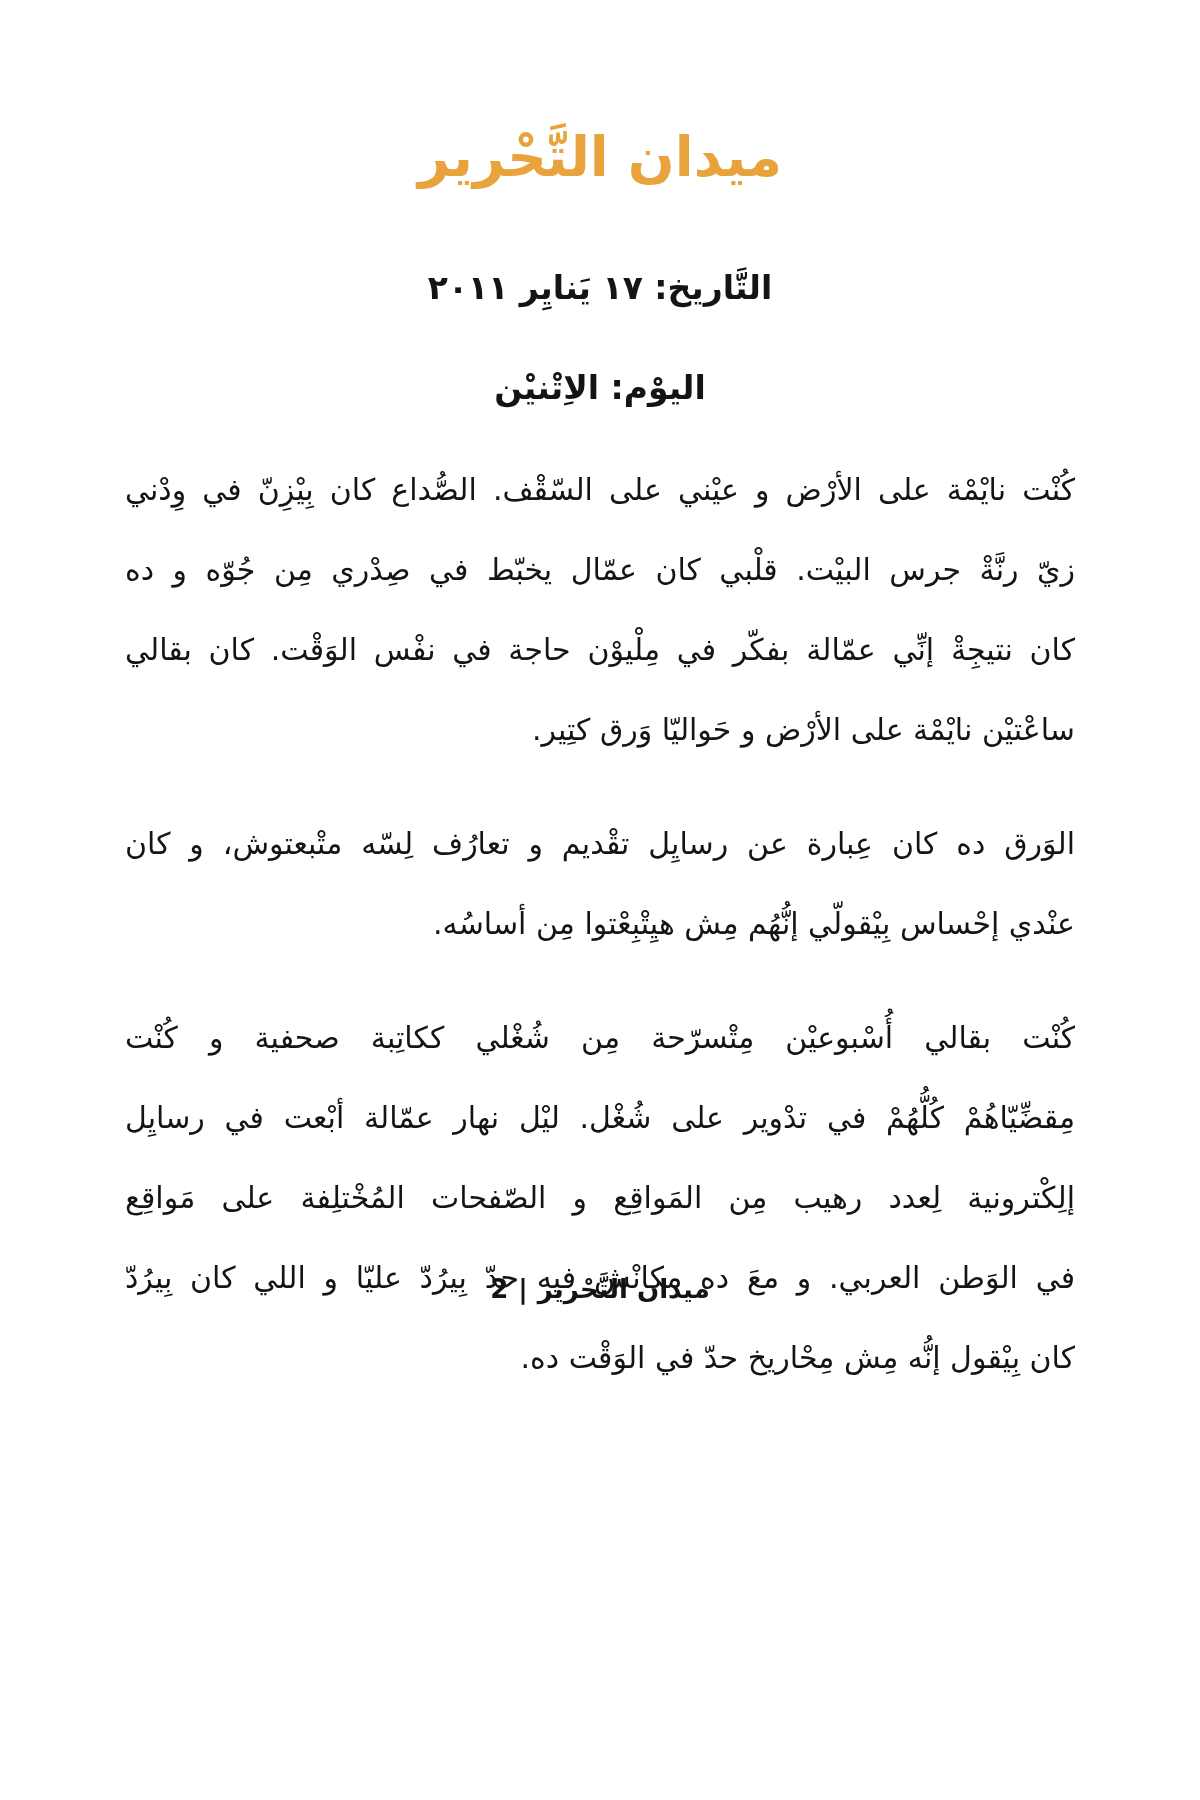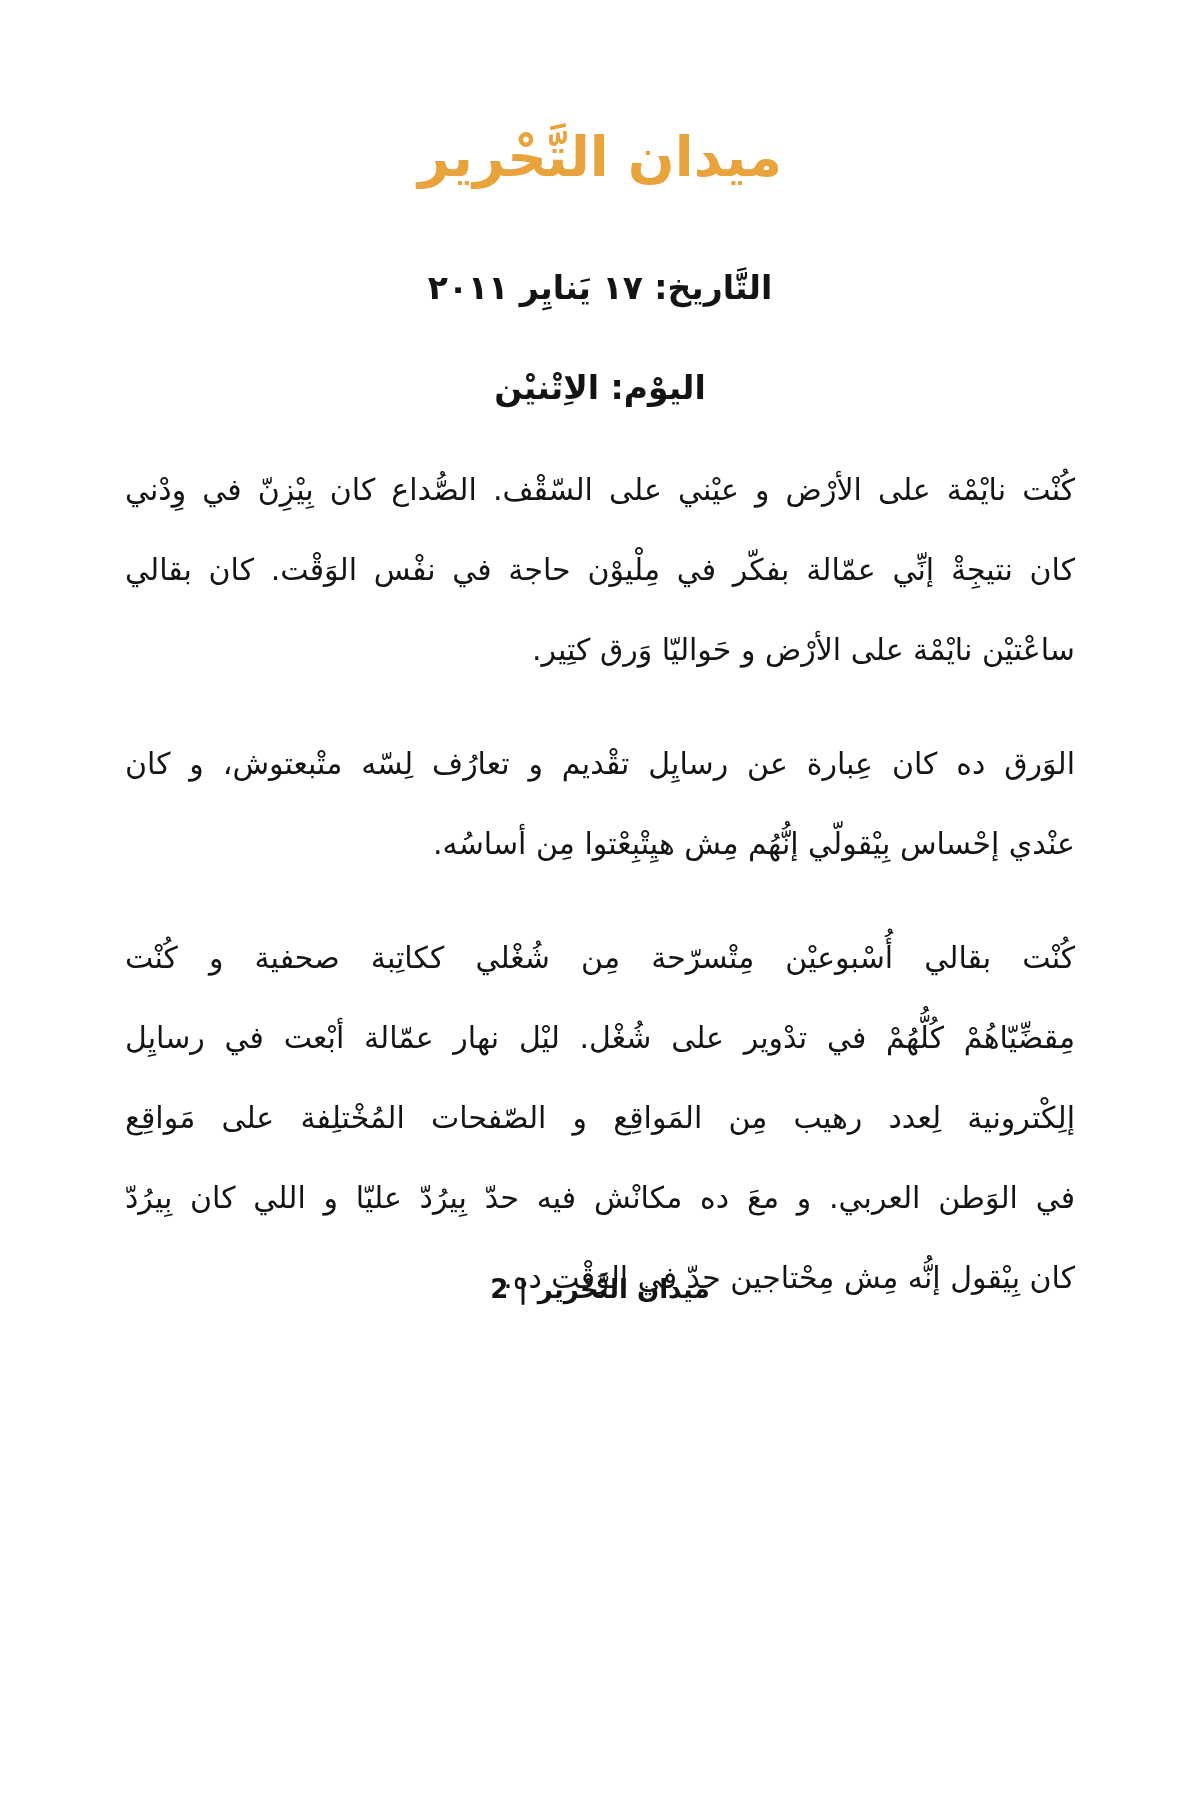--- a/index.html
+++ b/index.html
@@ -66,35 +66,36 @@
 
   <div class="meta">
     <div class="meta-line">التَّاريخ: ١٧ يَنايِر ٢٠١١</div>
     <div class="meta-line">اليوْم: الاِتْنيْن</div>
   </div>
 
   <div class="body">
 
     <div class="para">
       <div class="bline">كُنْت نايْمْة على الأرْض و عيْني على السّقْف. الصُّداع كان بِيْزِنّ في وِدْني</div>
+      <div class="bline">زيّ رنَّةْ جرس البيْت. قلْبي كان عمّال يخبّط في صِدْري مِن جُوّه و ده</div>
       <div class="bline">كان نتيجِةْ إنِّي عمّالة بفكّر في مِلْيوْن حاجة في نفْس الوَقْت. كان بقالي</div>
       <div class="bline last">ساعْتيْن نايْمْة على الأرْض و حَواليّا وَرق كتِير.</div>
     </div>
 
     <div class="para">
       <div class="bline">الوَرق ده كان عِبارة عن رسايِل تقْديم و تعارُف لِسّه متْبعتوش، و كان</div>
       <div class="bline last">عنْدي إحْساس بِيْقولّي إنُّهُم مِش هيِتْبِعْتوا مِن أساسُه.</div>
     </div>
 
     <div class="para">
       <div class="bline">كُنْت بقالي أُسْبوعيْن مِتْسرّحة مِن شُغْلي ككاتِبة صحفية و كُنْت</div>
       <div class="bline">مِقضِّيّاهُمْ كُلُّهُمْ في تدْوير على شُغْل. ليْل نهار عمّالة أبْعت في رسايِل</div>
       <div class="bline">إلِكْترونية لِعدد رهيب مِن المَواقِع و الصّفحات المُخْتلِفة على مَواقِع</div>
       <div class="bline">في الوَطن العربي. و معَ ده مكانْش فيه حدّ بِيرُدّ عليّا و اللي كان بِيرُدّ</div>
-      <div class="bline last">كان بِيْقول إنُّه مِش مِحْتاجين حدّ في الوَقْت ده.</div>
+      <div class="bline last">كان بِيْقول إنُّه مِش مِحْاريخ حدّ في الوَقْت ده.</div>
     </div>
 
   </div>
 
   <div class="footer">
     <span>ميدان التَّحْرير</span><span class="sep">|</span><span>2</span>
   </div>
 
 </div>
 

